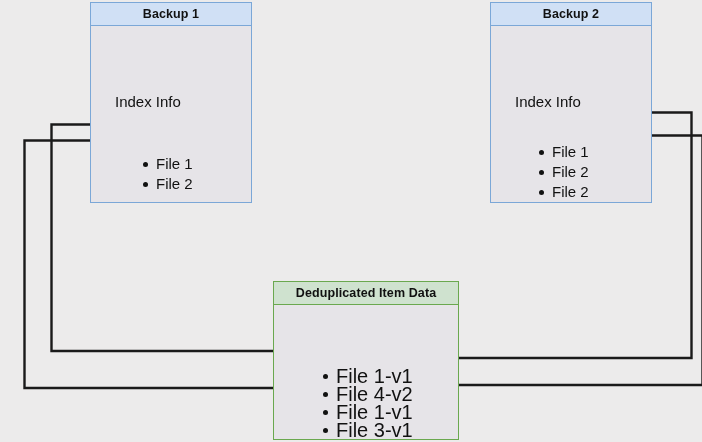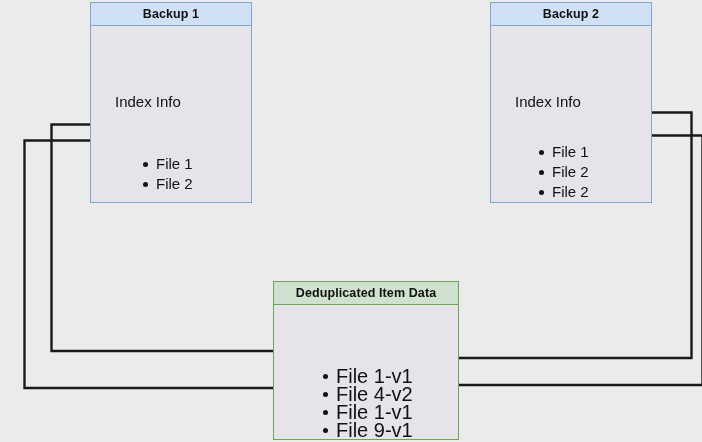--- a/index.html
+++ b/index.html
@@ -147,18 +147,18 @@
     </div>
   </div>
 
   <div class="node-box green" style="left:257px; top:281px; width:186px; height:159px;">
     <div class="node-header green">Deduplicated Item Data</div>
     <div class="node-body">
       <ul class="bullet-list dedup-list" style="left:45px; top:29px;">
         <li>File 1-v1</li>
         <li>File 4-v2</li>
         <li>File 1-v1</li>
-        <li>File 9-v1</li>
+        <li>File 3-v1</li>
       </ul>
     </div>
   </div>
 
 </div>
 
 </body></html>

